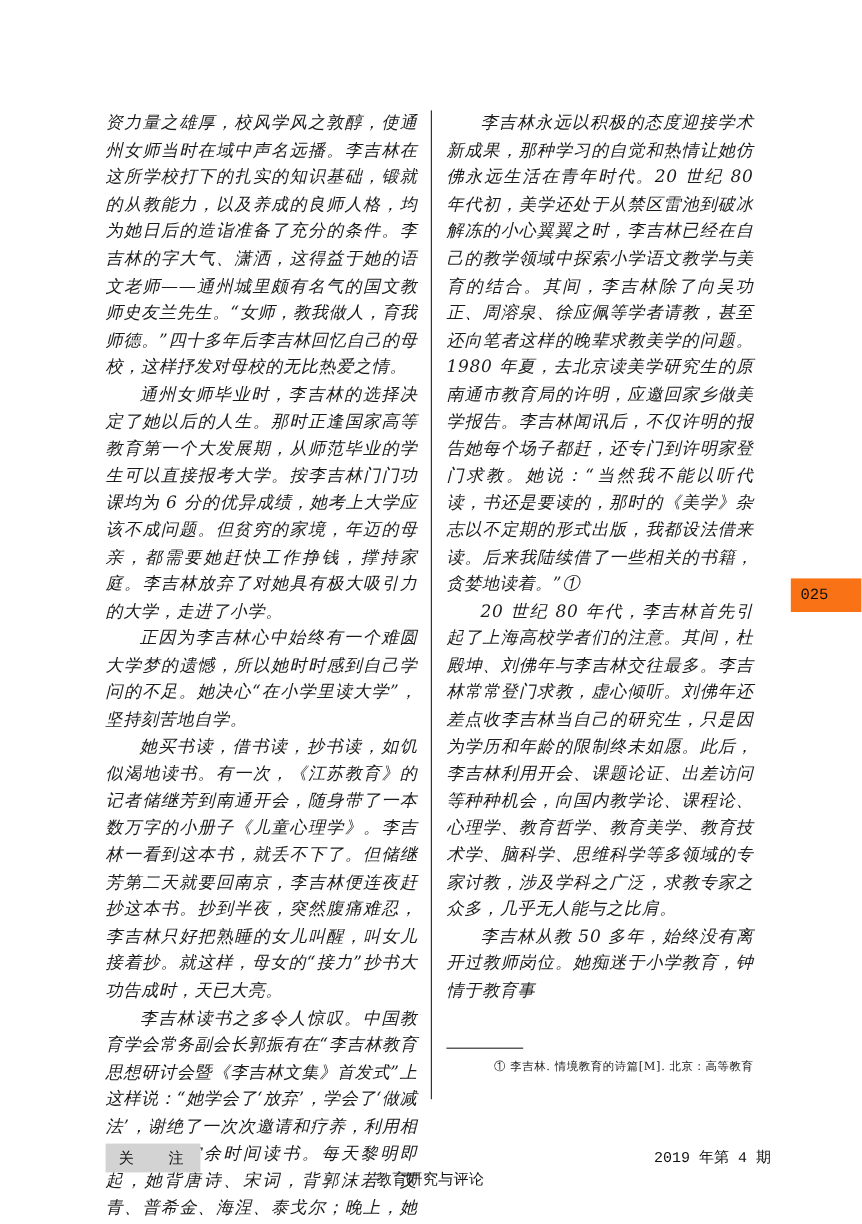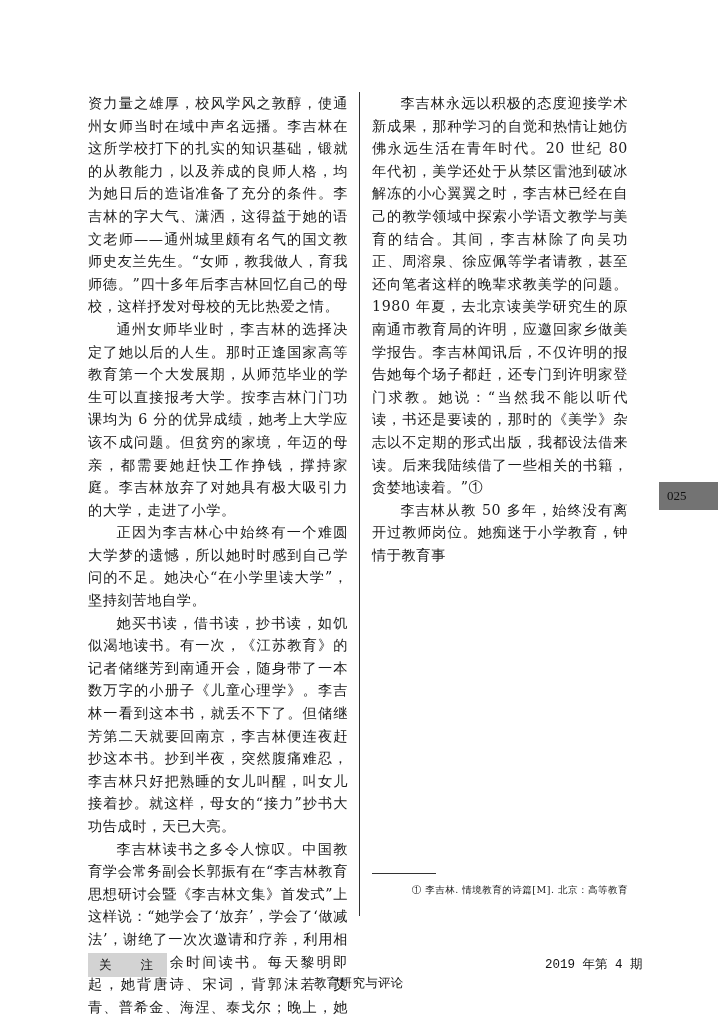--- a/index.html
+++ b/index.html
@@ -27,20 +27,21 @@
     left: 88px;
     width: 260px;
   }
   .col-right {
     left: 372px;
     width: 256px;
   }
   .column p {
     margin: 0;
     text-indent: 2em;
+    font-style: italic;
   }
   .column p.cont {
     text-indent: 0;
   }
   .divider {
     position: absolute;
     left: 359px;
     top: 92px;
     width: 1px;
     height: 824px;
@@ -66,22 +67,22 @@
   }
   .footnote .fn-first {
     text-indent: 1.9em;
   }
   .page-tab {
     position: absolute;
     left: 659px;
     top: 482px;
     width: 59px;
     height: 28px;
-    background: #737373;
-    font-family: Liberation Serif, serif;
+    background: #f97316;
+    font-family: Liberation Mono, monospace;
     font-size: 13px;
     line-height: 28px;
     padding-left: 8px;
     box-sizing: border-box;
     color: #111;
   }
   .footer-tag {
     position: absolute;
     left: 88px;
     top: 953px;
@@ -126,20 +127,21 @@
   <p>通州女师毕业时，李吉林的选择决定了她以后的人生。那时正逢国家高等教育第一个大发展期，从师范毕业的学生可以直接报考大学。按李吉林门门功课均为 6 分的优异成绩，她考上大学应该不成问题。但贫穷的家境，年迈的母亲，都需要她赶快工作挣钱，撑持家庭。李吉林放弃了对她具有极大吸引力的大学，走进了小学。</p>
   <p>正因为李吉林心中始终有一个难圆大学梦的遗憾，所以她时时感到自己学问的不足。她决心“在小学里读大学”，坚持刻苦地自学。</p>
   <p>她买书读，借书读，抄书读，如饥似渴地读书。有一次，《江苏教育》的记者储继芳到南通开会，随身带了一本数万字的小册子《儿童心理学》。李吉林一看到这本书，就丢不下了。但储继芳第二天就要回南京，李吉林便连夜赶抄这本书。抄到半夜，突然腹痛难忍，李吉林只好把熟睡的女儿叫醒，叫女儿接着抄。就这样，母女的“接力”抄书大功告成时，天已大亮。</p>
   <p>李吉林读书之多令人惊叹。中国教育学会常务副会长郭振有在“李吉林教育思想研讨会暨《李吉林文集》首发式”上这样说：“她学会了‘放弃’，学会了‘做减法’，谢绝了一次次邀请和疗养，利用相对集中的空余时间读书。每天黎明即起，她背唐诗、宋词，背郭沫若、艾青、普希金、海涅、泰戈尔；晚上，她读鲁迅、茅盾、莎士比亚，契诃夫、托尔斯泰、果戈</p>
 </div>
 
 <div class="divider"></div>
 
 <div class="column col-right">
   <p>李吉林永远以积极的态度迎接学术新成果，那种学习的自觉和热情让她仿佛永远生活在青年时代。20 世纪 80 年代初，美学还处于从禁区雷池到破冰解冻的小心翼翼之时，李吉林已经在自己的教学领域中探索小学语文教学与美育的结合。其间，李吉林除了向吴功正、周溶泉、徐应佩等学者请教，甚至还向笔者这样的晚辈求教美学的问题。1980 年夏，去北京读美学研究生的原南通市教育局的许明，应邀回家乡做美学报告。李吉林闻讯后，不仅许明的报告她每个场子都赶，还专门到许明家登门求教。她说：“当然我不能以听代读，书还是要读的，那时的《美学》杂志以不定期的形式出版，我都设法借来读。后来我陆续借了一些相关的书籍，贪婪地读着。”①</p>
+  <p>20 世纪 80 年代，李吉林首先引起了上海高校学者们的注意。其间，杜殿坤、刘佛年与李吉林交往最多。李吉林常常登门求教，虚心倾听。刘佛年还差点收李吉林当自己的研究生，只是因为学历和年龄的限制终未如愿。此后，李吉林利用开会、课题论证、出差访问等种种机会，向国内教学论、课程论、心理学、教育哲学、教育美学、教育技术学、脑科学、思维科学等多领域的专家讨教，涉及学科之广泛，求教专家之众多，几乎无人能与之比肩。</p>
   <p>李吉林从教 50 多年，始终没有离开过教师岗位。她痴迷于小学教育，钟情于教育事</p>
 </div>
 
 <div class="footnote-rule"></div>
 <div class="footnote">
   <div class="fn-first">①  李吉林. 情境教育的诗篇[M]. 北京：高等教育</div>
 </div>
 
 <div class="page-tab">025</div>
 

